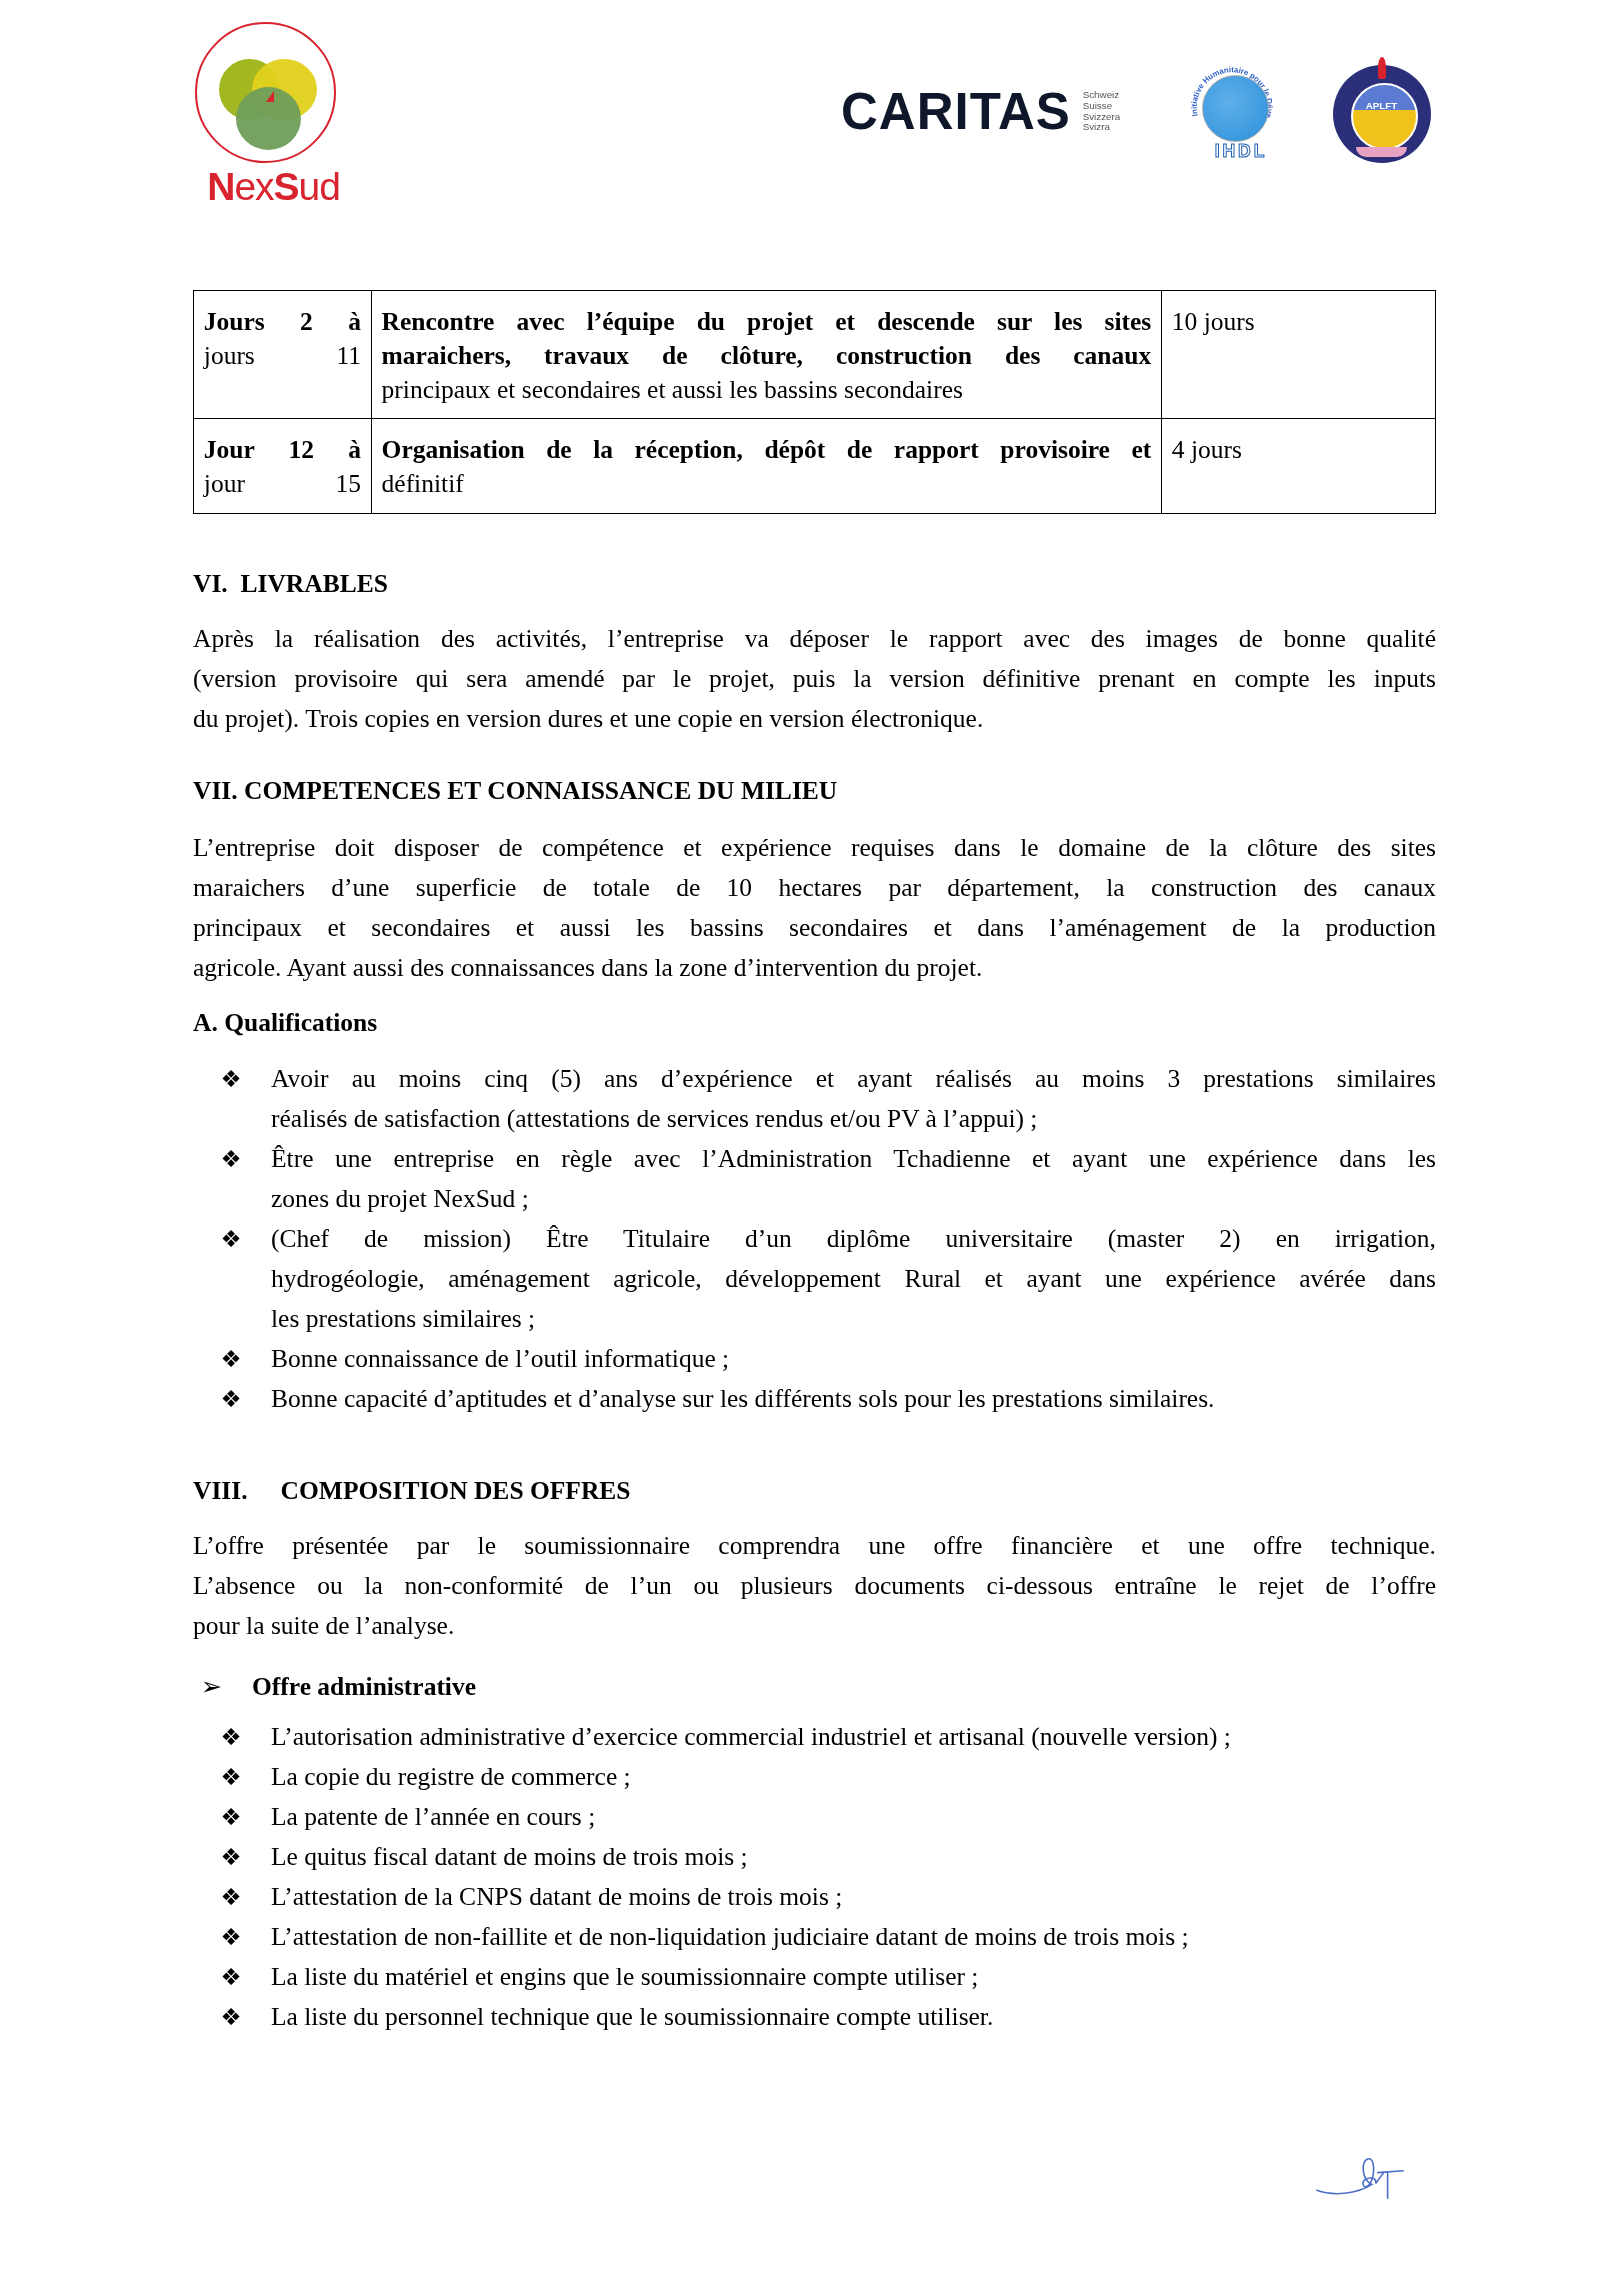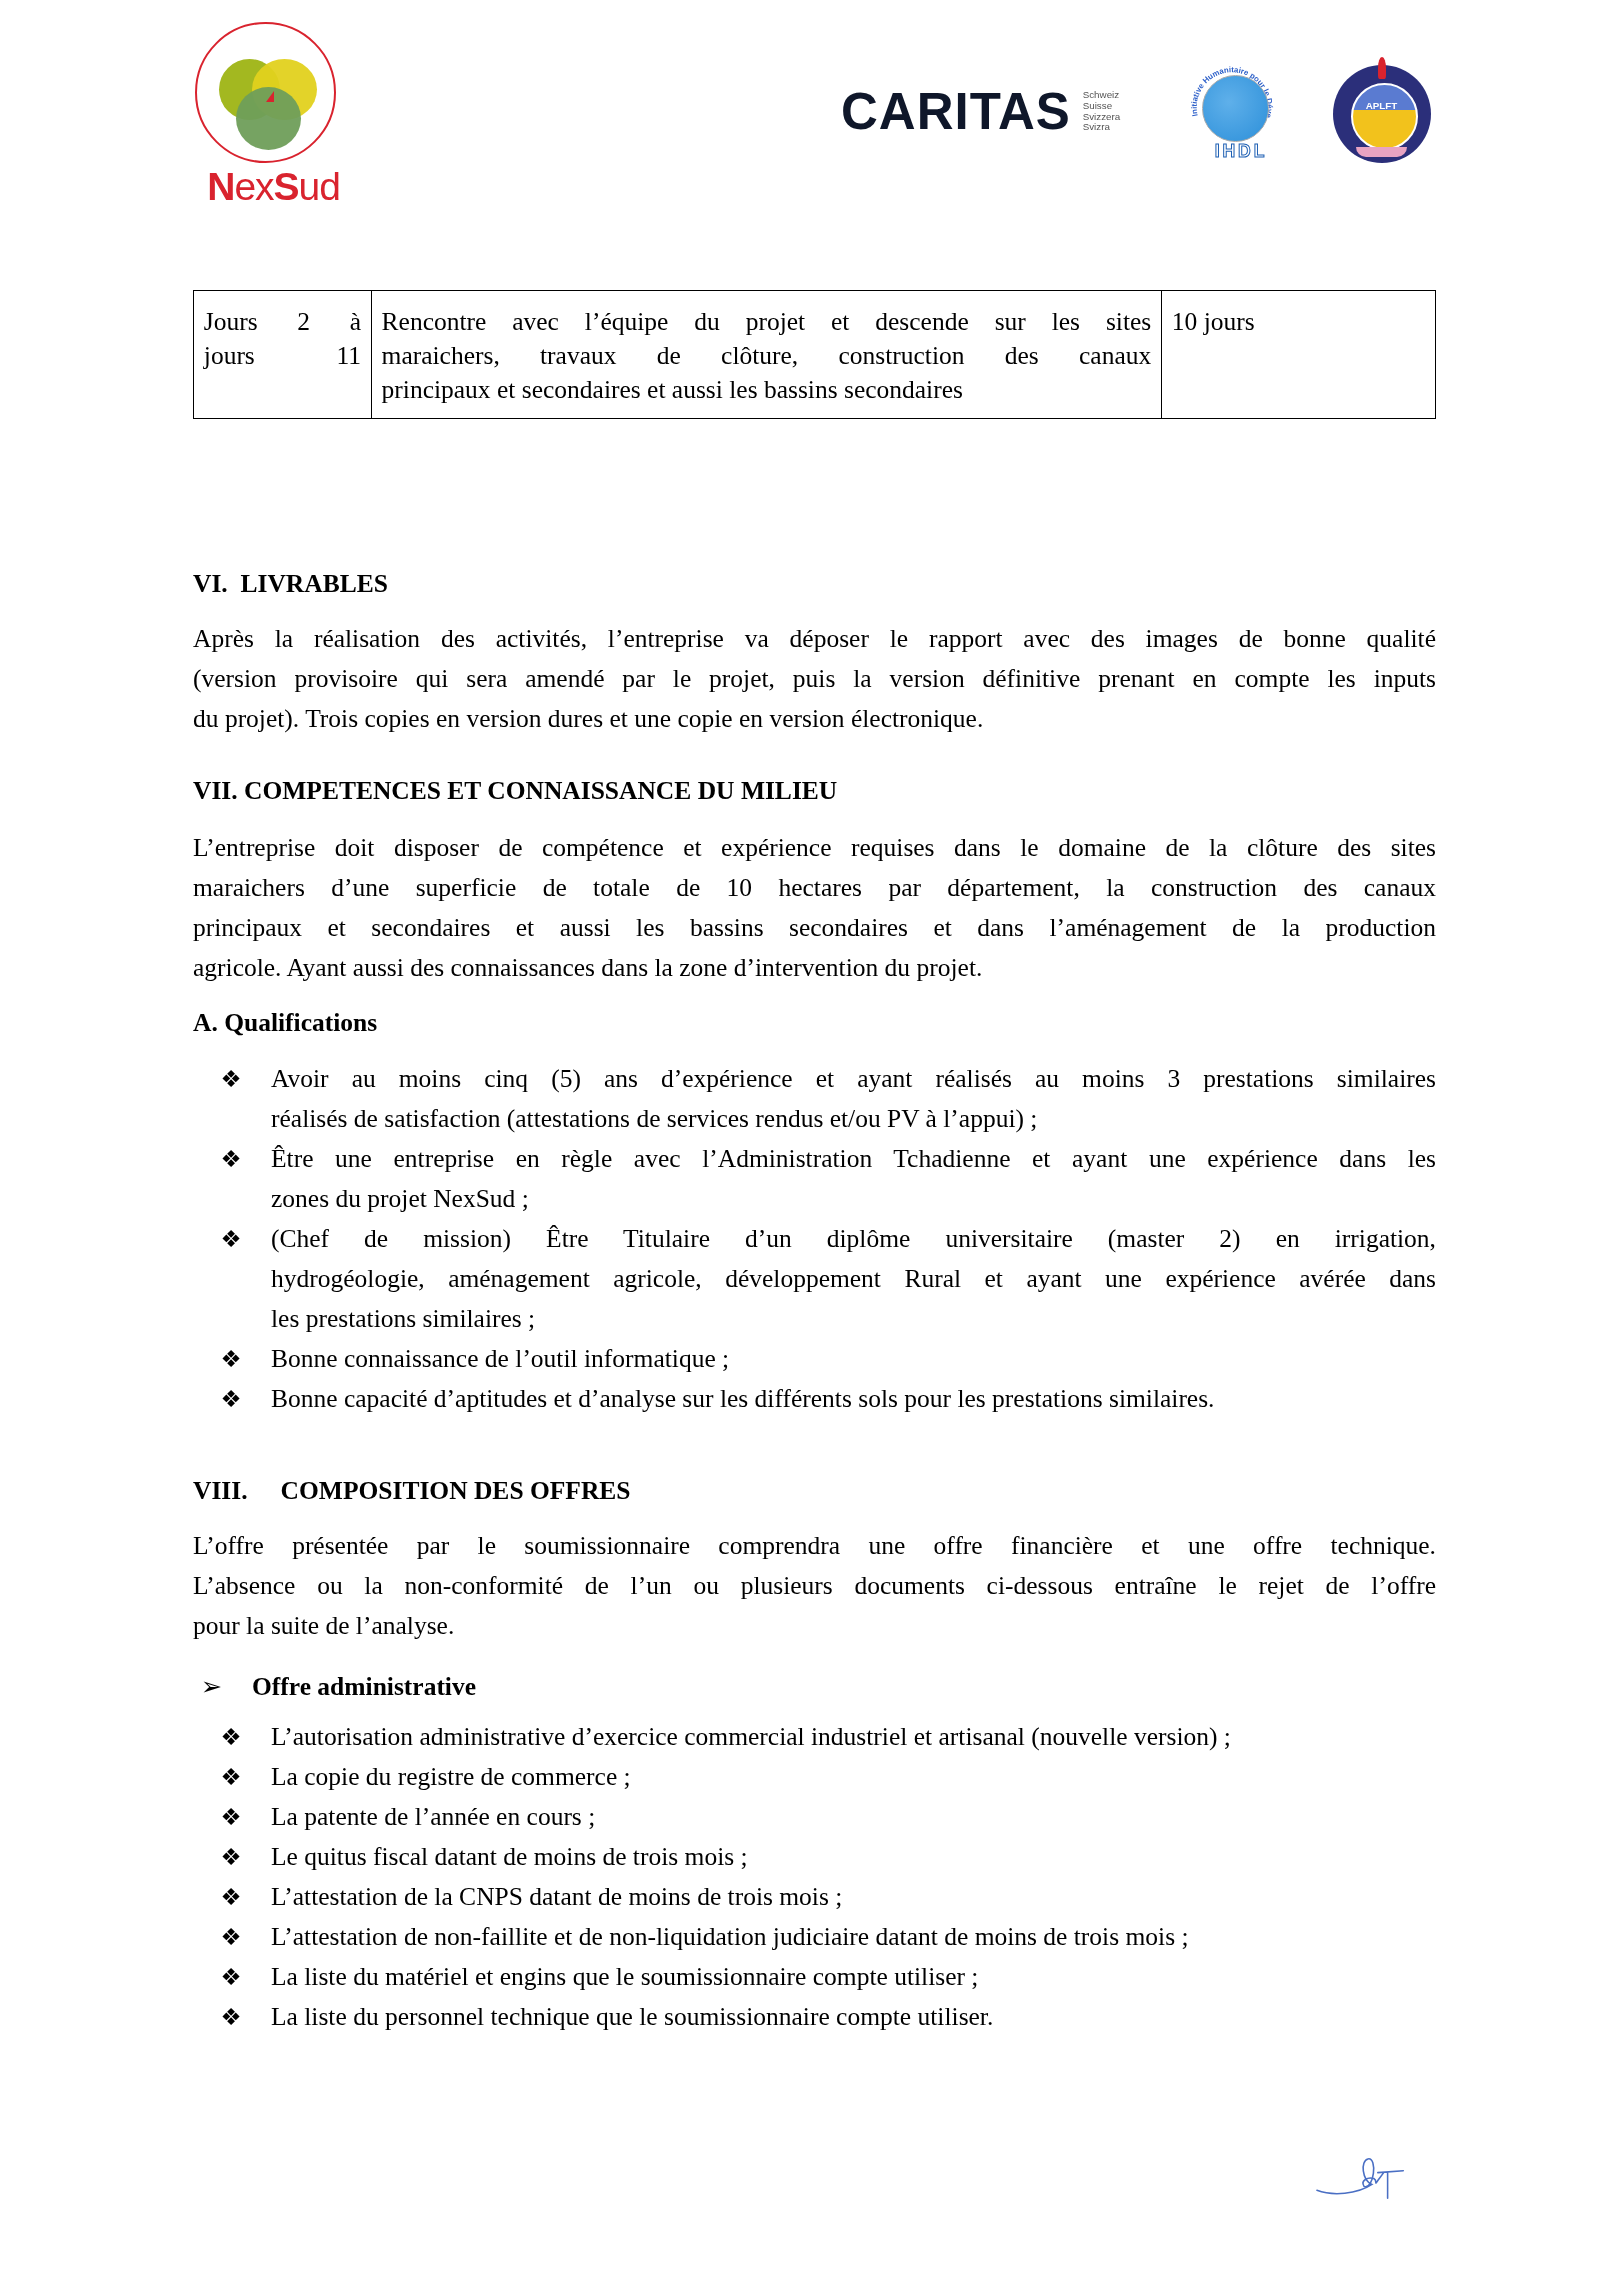--- a/index.html
+++ b/index.html
@@ -32,21 +32,21 @@
   .aplft-flame { position: absolute; left: 49px; top: 0; width: 7.8px; height: 21.6px; border-radius: 50% 50% 20% 20%; background: #d9232e; }
   .aplft-text { position: absolute; left: 31px; top: 43px; width: 43px; text-align: center; font-family: "Liberation Sans", sans-serif; font-size: 9.8px; font-weight: 700; color: #fff; }
   .aplft-band { position: absolute; left: 27.4px; top: 90px; width: 51px; height: 9.8px; border-radius: 0 0 19.6px 19.6px; background: #e8a3c2; }
 
   
   .sched { left: 193px; top: 290px; width: 1243px; border-collapse: collapse; font-size: 25.5px; line-height: 34px; }
   .sched td { border: 1.5px solid #000; vertical-align: top; padding: 13.7px 9.8px 11.8px 9.8px; }
   .sched td.c1 { width: 155px; text-align: justify; text-align-last: justify; }
   .sched td.c2 { width: 760px; text-align: justify; }
   .sched td.c3 { width: 250px; }
-  .jtl { display: block; text-align: justify; text-align-last: justify; }
+  .jtl { display: block; text-align: justify; text-align-last: justify; font-weight: bold; }
   .jtl-last { display: block; text-align: left; }
 
   
   .h { font-weight: 700; font-size: 25.5px; line-height: 34px; }
   .p { font-size: 25.5px; line-height: 40px; text-align: justify; width: 1243px; }
   .p .line-j { display: block; text-align: justify; text-align-last: justify; }
   .p .line-l { display: block; text-align: left; }
 
   .bul { left: 193px; width: 1243px; font-size: 25.5px; }
   .bul .item { position: relative; padding-left: 78px; line-height: 40px; }
@@ -109,20 +109,31 @@
       <span class="jtl">Jours 2 à</span>
       <span class="jtl-last">jours 11</span>
     </td>
     <td class="c2">
       <span class="jtl">Rencontre avec l’équipe du projet et descende sur les sites</span>
       <span class="jtl">maraichers, travaux de clôture, construction des canaux</span>
       <span class="jtl-last">principaux et secondaires et aussi les bassins secondaires</span>
     </td>
     <td class="c3">10 jours</td>
   </tr>
+  <tr>
+    <td class="c1">
+      <span class="jtl">Jour 12 à</span>
+      <span class="jtl-last">jour 15</span>
+    </td>
+    <td class="c2">
+      <span class="jtl">Organisation de la réception, dépôt de rapport provisoire et</span>
+      <span class="jtl-last">définitif</span>
+    </td>
+    <td class="c3">4 jours</td>
+  </tr>
 </tbody>
   </table>
 
 <div class="abs h" style="left:193px; top:567px; white-space:pre;">VI.  LIVRABLES</div>
 <div class="abs p" style="left:193px; top:619px;">
   <span class="line-j">Après la réalisation des activités, l’entreprise va déposer le rapport avec des images de bonne qualité</span>
   <span class="line-j">(version provisoire qui sera amendé par le projet, puis la version définitive prenant en compte les inputs</span>
   <span class="line-l">du projet). Trois copies en version dures et une copie en version électronique.</span>
 </div>
 

